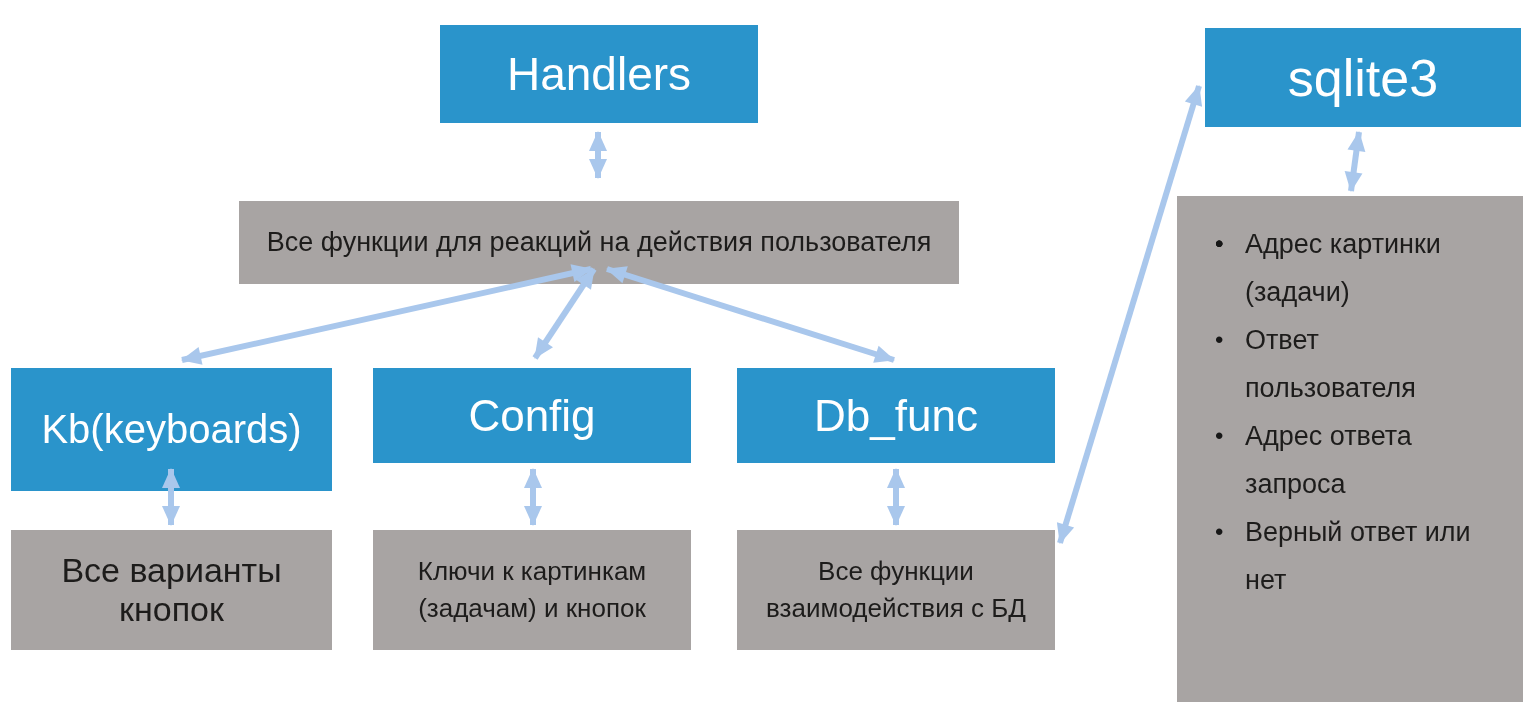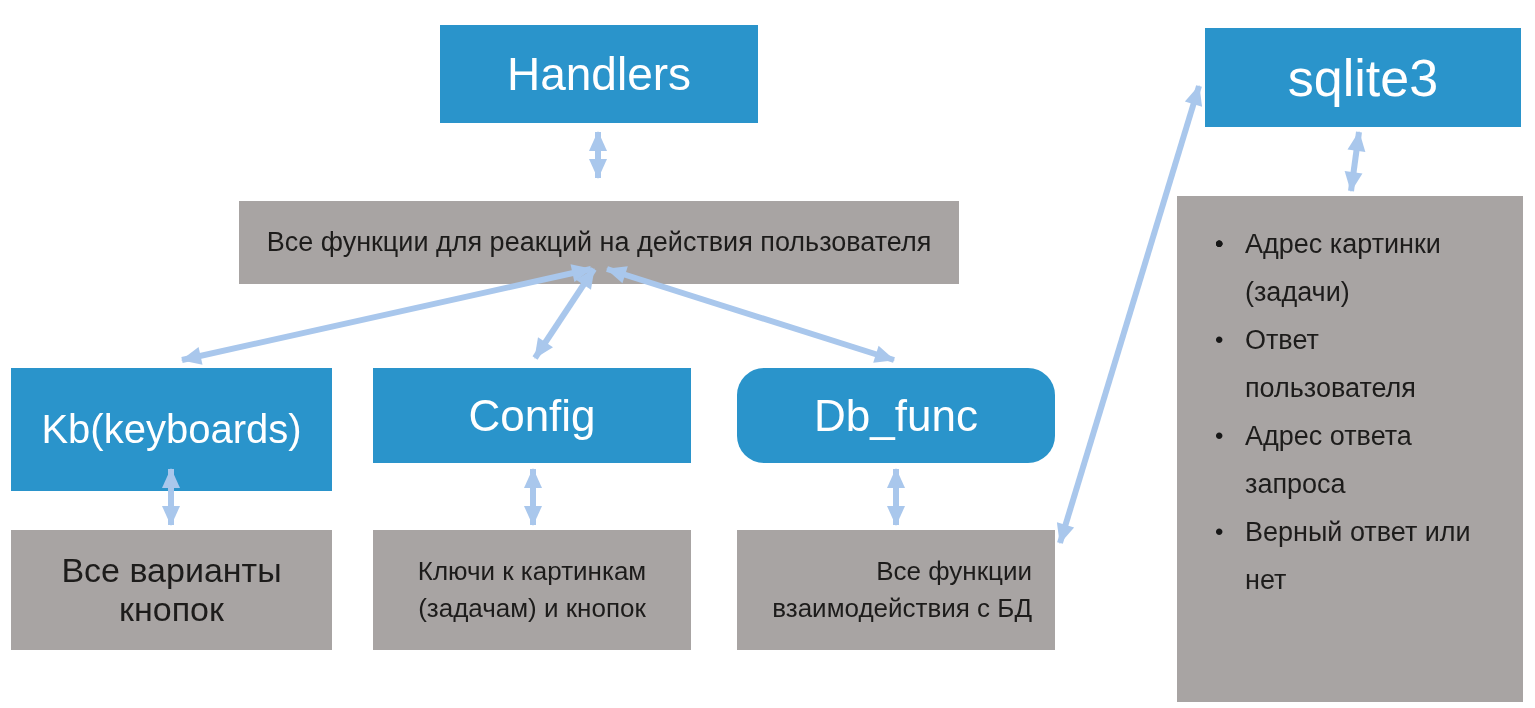--- a/index.html
+++ b/index.html
@@ -14,28 +14,28 @@
   }
   .panel{
     position:absolute;background:#a8a4a3;color:#1d1c1b;
     display:flex;align-items:center;justify-content:center;text-align:center;
     font-family:"Liberation Sans",sans-serif;
   }
   
   #node-handlers{left:440px;top:25px;width:318px;height:98px;font-size:46px;}
   #node-kb{left:11px;top:368px;width:321px;height:123px;font-size:40px;}
   #node-config{left:373px;top:368px;width:318px;height:95px;font-size:44px;}
-  #node-dbfunc{left:737px;top:368px;width:318px;height:95px;font-size:44px;border-radius:27px;}
+  #node-dbfunc{left:737px;top:368px;width:318px;height:95px;font-size:44px;}
   #node-sqlite{left:1205px;top:28px;width:316px;height:99px;font-size:52px;}
   
   #panel-handlers-desc{left:239px;top:182px;width:720px;height:83px;font-size:27px;margin-top:19px;}
   #panel-kb-desc{left:11px;top:530px;width:321px;height:120px;font-size:34px;}
   #panel-config-desc{left:373px;top:530px;width:318px;height:120px;font-size:26px;line-height:1.42;}
   #panel-config-desc .wrap{max-width:252px;}
-  #panel-dbfunc-desc{left:737px;top:530px;width:318px;height:120px;font-size:26px;line-height:1.42;text-align:right;}
+  #panel-dbfunc-desc{left:737px;top:530px;width:318px;height:120px;font-size:26px;line-height:1.42;}
   #panel-dbfunc-desc .wrap{max-width:272px;}
   
   #panel-sqlite-fields{
     left:1177px;top:196px;width:346px;height:506px;
     display:block;text-align:left;font-size:27px;
   }
   #panel-sqlite-fields ul{
     list-style:none;margin:0;padding:24px 10px 0 68px;width:244px;
   }
   #panel-sqlite-fields li{

